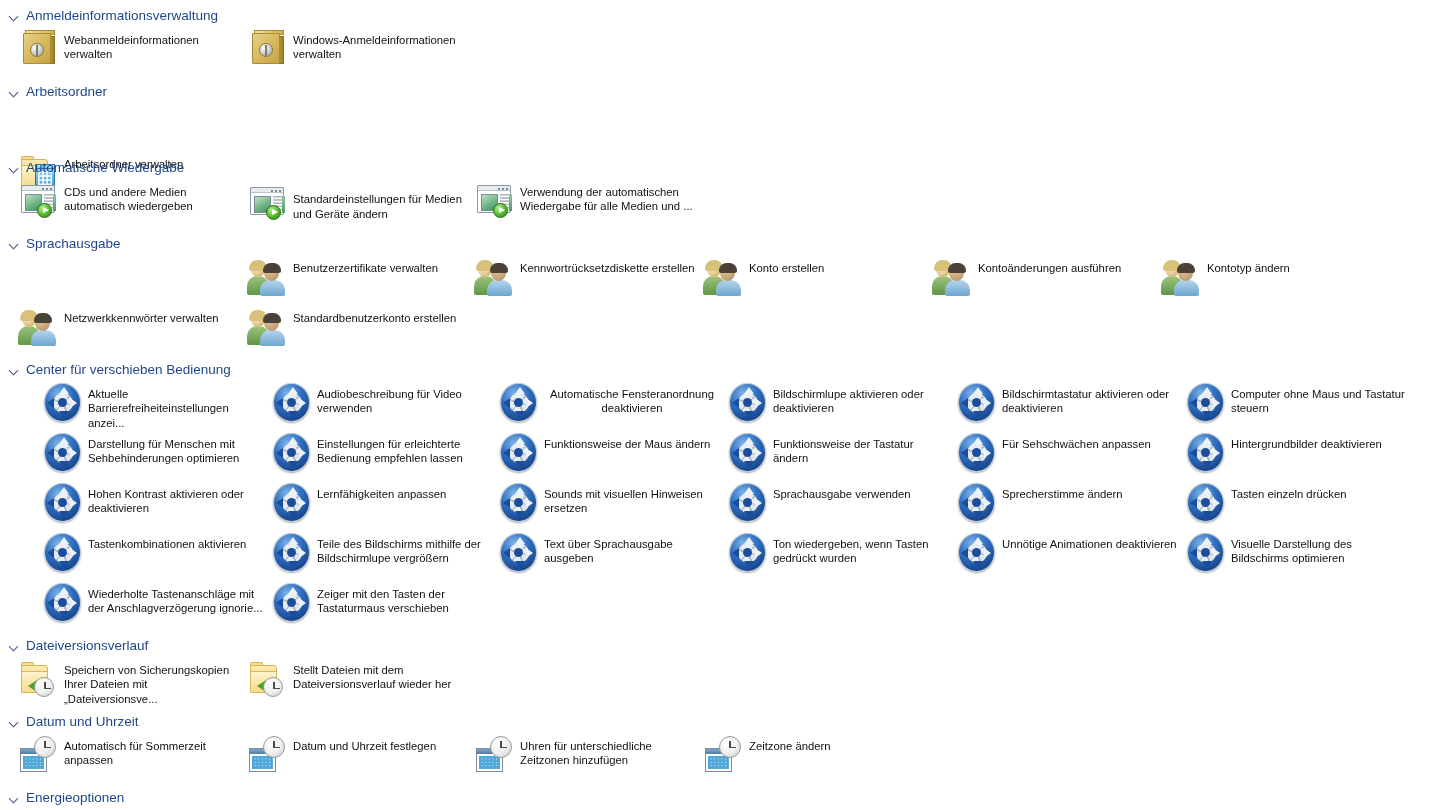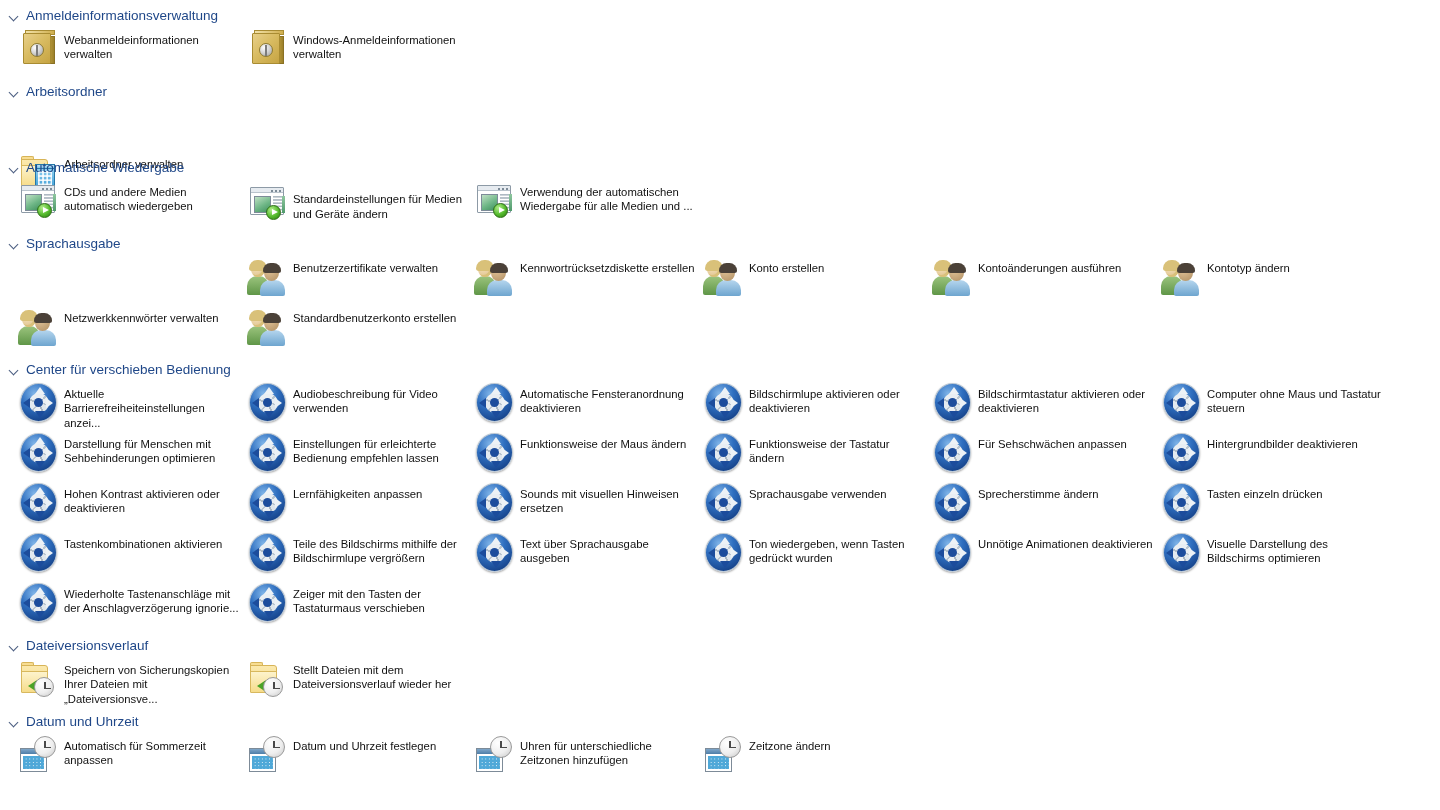--- a/index.html
+++ b/index.html
@@ -533,21 +533,21 @@
           </span>
           <span class="label">Standardbenutzerkonto erstellen</span>
         </div>
       </div>
     </div>
     <div class="section" style="position:absolute;left:0;top:358px;width:1440px;">
       <div class="section-header">
         <span class="chev"></span>
         <span class="section-title">Center für verschieben Bedienung</span>
       </div>
-      <div class="items" style="height:250px;">
+      <div class="items" style="height:250px;margin-left:24px;">
         <div class="item" style="left:16px;top:0px;">
           <span class="icon-wrap">
             <span class="ico ico-ease">
               <span class="ring"></span>
               <span class="hub"></span>
               <span class="arr arr-up"></span>
               <span class="arr arr-right"></span>
               <span class="arr arr-down"></span>
               <span class="arr arr-left"></span>
               <span class="center"></span>
@@ -562,21 +562,21 @@
               <span class="hub"></span>
               <span class="arr arr-up"></span>
               <span class="arr arr-right"></span>
               <span class="arr arr-down"></span>
               <span class="arr arr-left"></span>
               <span class="center"></span>
             </span>
           </span>
           <span class="label">Audiobeschreibung für Video verwenden</span>
         </div>
-        <div class="item" style="left:472px;top:0px;">
+        <div class="item" style="left:472px;top:0px;text-align:center;">
           <span class="icon-wrap">
             <span class="ico ico-ease">
               <span class="ring"></span>
               <span class="hub"></span>
               <span class="arr arr-up"></span>
               <span class="arr arr-right"></span>
               <span class="arr arr-down"></span>
               <span class="arr arr-left"></span>
               <span class="center"></span>
             </span>
@@ -988,13 +988,20 @@
                 <span class="head2"></span>
                 <span class="grid"></span>
               </span>
               <span class="clock"></span>
             </span>
           </span>
           <span class="label">Zeitzone ändern</span>
         </div>
       </div>
     </div>
+    <div class="section" style="position:absolute;left:0;top:786px;width:1440px;">
+      <div class="section-header">
+        <span class="chev"></span>
+        <span class="section-title">Energieoptionen</span>
+      </div>
+      <div class="items" style="height:0px;"></div>
+    </div>
   </div>
 
 </body></html>

